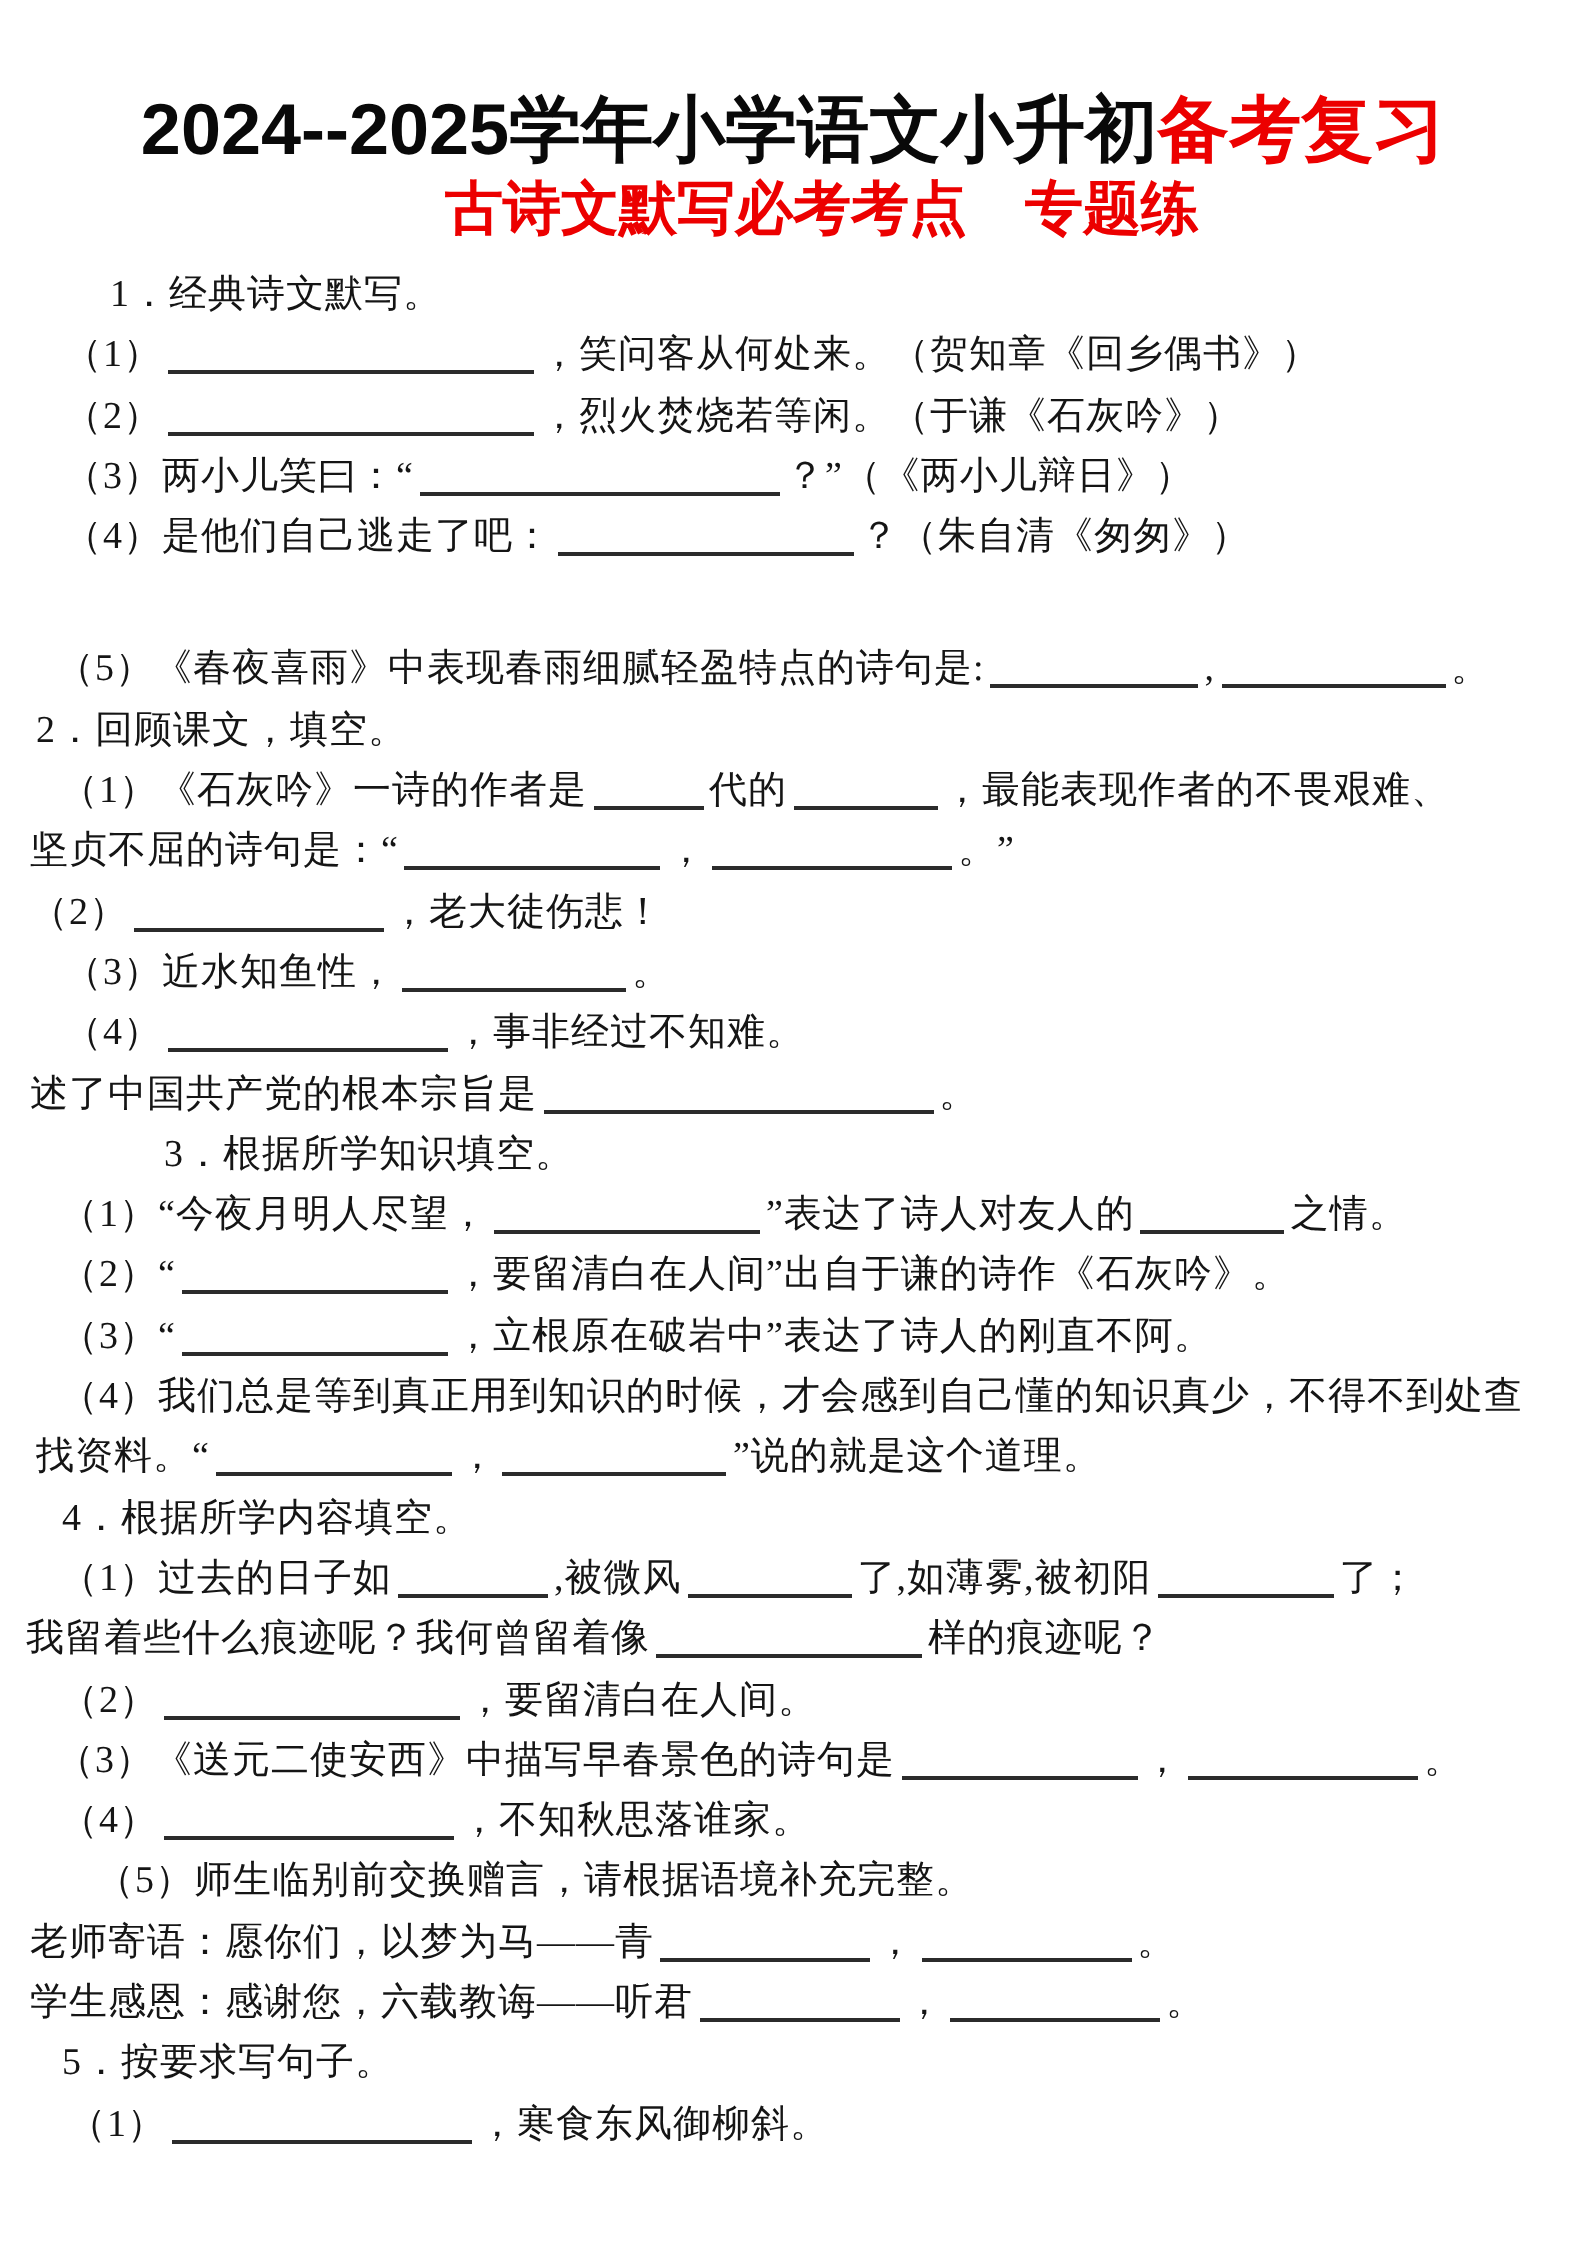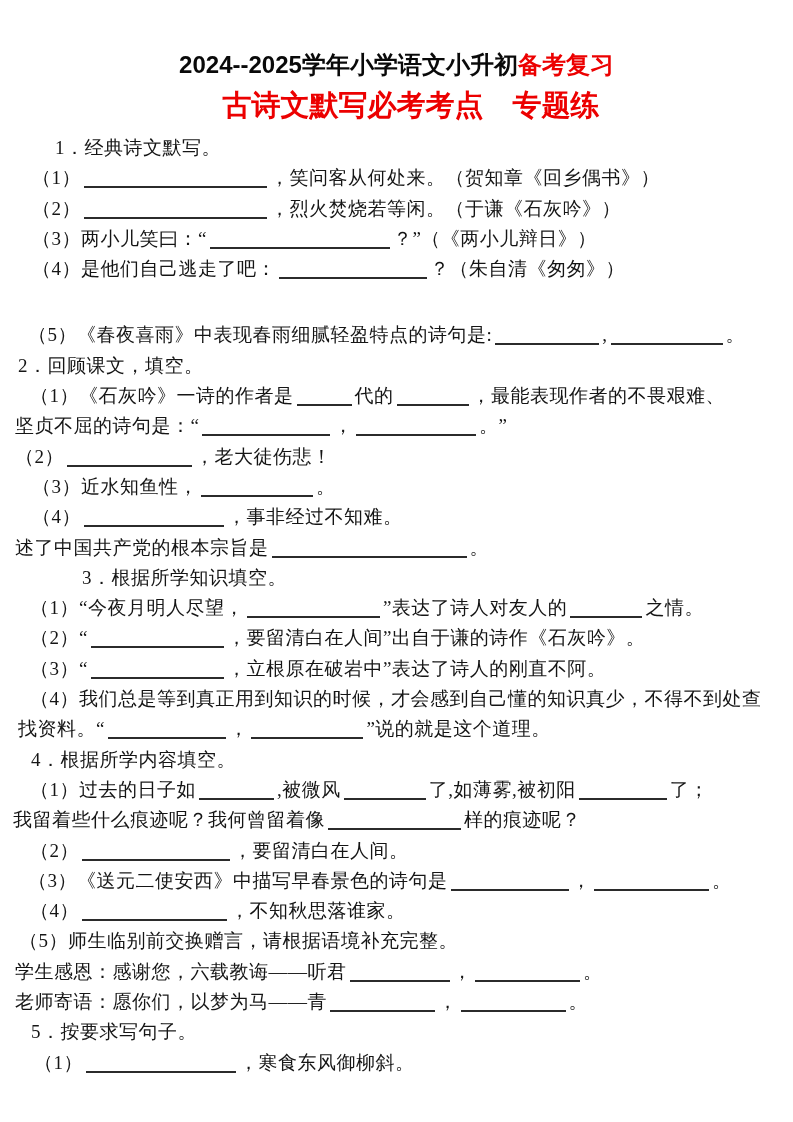--- a/index.html
+++ b/index.html
@@ -5,21 +5,21 @@
   html,body{margin:0;padding:0;}
   body{
     width:793px;height:1122px;overflow:hidden;
     background:#ffffff;
     font-family:"Liberation Serif","DejaVu Serif",serif;
     color:#151515;
   }
   .page{width:793px;height:1122px;position:relative;}
   header{padding-top:44px;text-align:center;
     font-family:"Liberation Sans","DejaVu Sans",sans-serif;}
-  .t1{font-size:24px;font-weight:bold;line-height:42px;letter-spacing:0px;white-space:nowrap;}
+  .t1{font-size:36px;font-weight:bold;line-height:42px;letter-spacing:0px;white-space:nowrap;}
   .t2{font-size:29px;font-weight:bold;line-height:38px;white-space:nowrap;padding-left:29px;}
   .red{color:#ec0000;}
   .blk{color:#090909;}
   main{padding-top:9px;}
   .line{
     height:30.3px;line-height:30.3px;
     font-size:19px;white-space:nowrap;
   }
   .txt{letter-spacing:0.5px;}
   .blank{
@@ -58,19 +58,19 @@
       <div class="line" style="margin-left: 30px;"><span class="txt">（2）“</span><span class="blank" style="width: 133px;"></span><span class="txt">，要留清白在人间”出自于谦的诗作《石灰吟》。</span></div>
       <div class="line" style="margin-left: 30px;"><span class="txt">（3）“</span><span class="blank" style="width: 133px;"></span><span class="txt">，立根原在破岩中”表达了诗人的刚直不阿。</span></div>
       <div class="line" style="margin-left: 30px;"><span class="txt">（4）我们总是等到真正用到知识的时候，才会感到自己懂的知识真少，不得不到处查</span></div>
       <div class="line" style="margin-left: 18px;"><span class="txt">找资料。“</span><span class="blank" style="width: 118px;"></span><span class="txt">，</span><span class="blank" style="width: 112px;"></span><span class="txt">”说的就是这个道理。</span></div>
       <div class="line" style="margin-left: 31px;"><span class="txt">4．根据所学内容填空。</span></div>
       <div class="line" style="margin-left: 30px;"><span class="txt">（1）过去的日子如</span><span class="blank" style="width: 75px;"></span><span class="txt">,被微风</span><span class="blank" style="width: 82px;"></span><span class="txt">了,如薄雾,被初阳</span><span class="blank" style="width: 88px;"></span><span class="txt">了；</span></div>
       <div class="line" style="margin-left: 13px; font-family: Liberation Serif, serif;"><span class="txt">我留着些什么痕迹呢？我何曾留着像</span><span class="blank" style="width: 133px;"></span><span class="txt">样的痕迹呢？</span></div>
       <div class="line" style="margin-left: 30px;"><span class="txt">（2）</span><span class="blank" style="width: 148px;"></span><span class="txt">，要留清白在人间。</span></div>
       <div class="line" style="margin-left: 28px;"><span class="txt">（3）《送元二使安西》中描写早春景色的诗句是</span><span class="blank" style="width: 118px;"></span><span class="txt">，</span><span class="blank" style="width: 115px;"></span><span class="txt">。</span></div>
       <div class="line" style="margin-left: 30px;"><span class="txt">（4）</span><span class="blank" style="width: 145px;"></span><span class="txt">，不知秋思落谁家。</span></div>
-      <div class="line" style="margin-left: 19px;"><span class="txt">（5）师生临别前交换赠言，请根据语境补充完整。</span></div>
+      <div class="line" style="margin-left: 48px;"><span class="txt">（5）师生临别前交换赠言，请根据语境补充完整。</span></div>
+      <div class="line" style="margin-left: 15px;"><span class="txt">老师寄语：愿你们，以梦为马——青</span><span class="blank" style="width: 105px;"></span><span class="txt">，</span><span class="blank" style="width: 105px;"></span><span class="txt">。</span></div>
       <div class="line" style="margin-left: 15px;"><span class="txt">学生感恩：感谢您，六载教诲——听君</span><span class="blank" style="width: 100px;"></span><span class="txt">，</span><span class="blank" style="width: 105px;"></span><span class="txt">。</span></div>
-      <div class="line" style="margin-left: 15px;"><span class="txt">老师寄语：愿你们，以梦为马——青</span><span class="blank" style="width: 105px;"></span><span class="txt">，</span><span class="blank" style="width: 105px;"></span><span class="txt">。</span></div>
       <div class="line" style="margin-left: 31px;"><span class="txt">5．按要求写句子。</span></div>
       <div class="line" style="margin-left: 34px;"><span class="txt">（1）</span><span class="blank" style="width: 150px;"></span><span class="txt">，寒食东风御柳斜。</span></div>
     </main>
 </div>
 
 </body></html>

